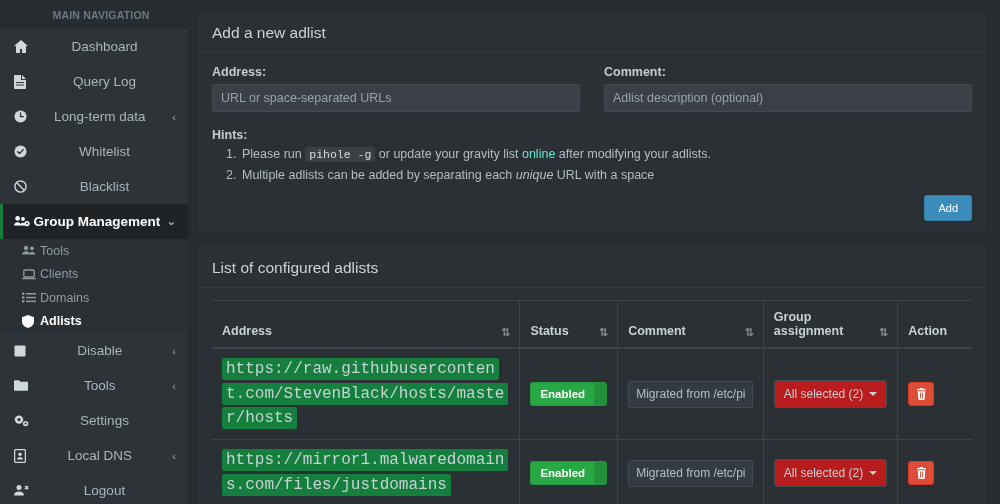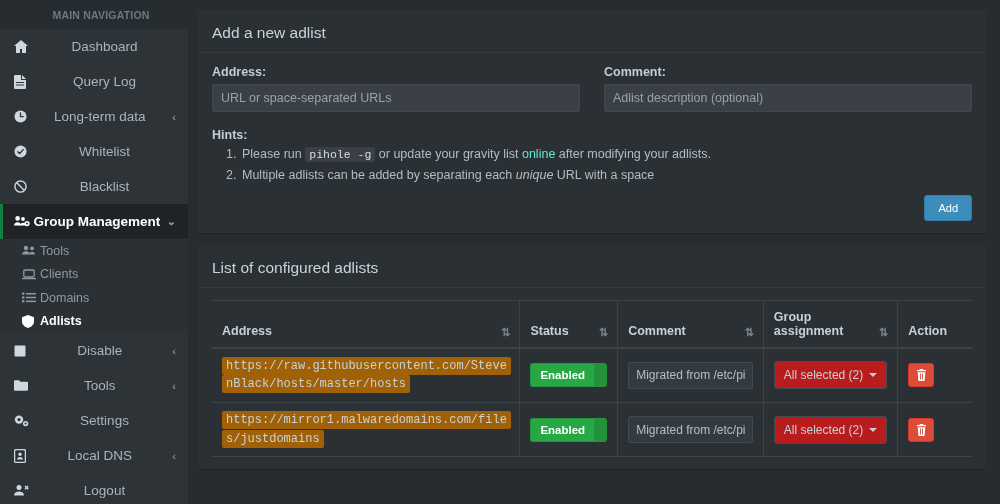--- a/index.html
+++ b/index.html
@@ -198,22 +198,22 @@
   table.dt tbody td {
     border-bottom: 1px solid #3b4248;
     border-right: 1px solid #3b4248;
     padding: 8px 10px;
     vertical-align: middle;
     background: #2b3034;
   }
   table.dt tbody td:last-child { border-right: none; }
   .addr-code {
     font-family: "Liberation Mono", monospace;
-    font-size: 12px;
-    background: #a16207;
+    font-size: 16px;
+    background: #15803d;
     color: #c8d1d6;
     padding: 2px 4px;
     border-radius: 2px;
     line-height: 1.55;
     word-break: break-all;
     display: inline;
     box-decoration-break: clone;
     -webkit-box-decoration-break: clone;
   }
   .status-group { display: inline-flex; }

